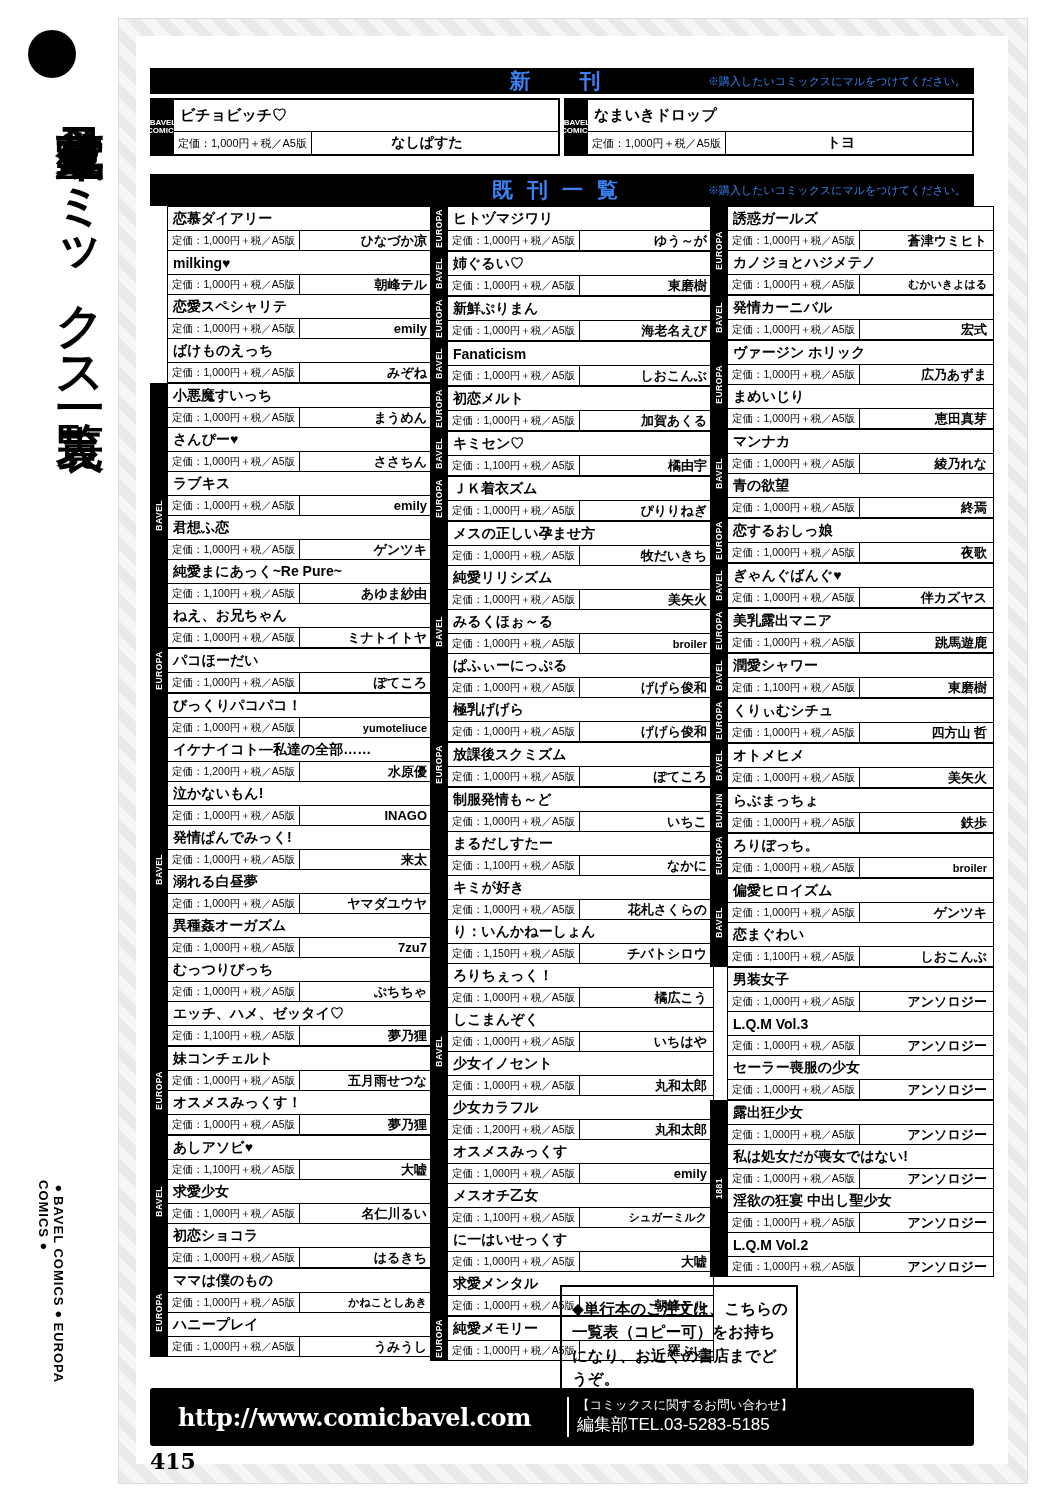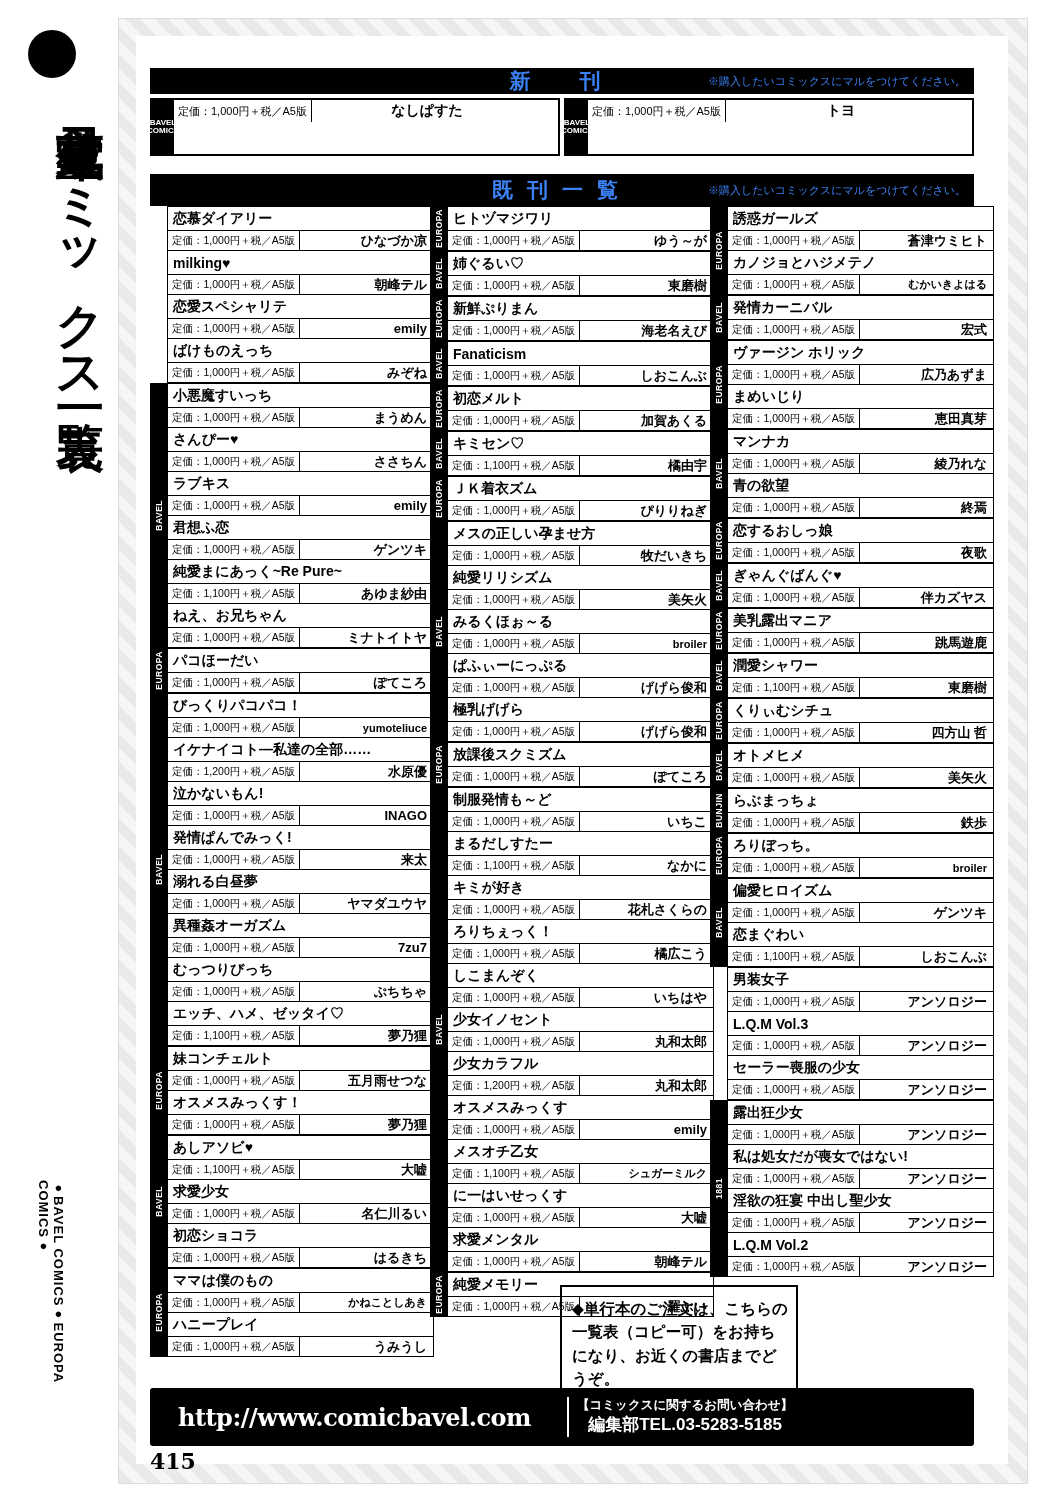--- a/index.html
+++ b/index.html
@@ -154,21 +154,21 @@
     position:absolute;left:150px;top:1388px;width:824px;height:58px;
     background:#000;color:#fff;display:flex;align-items:center;
     border-radius:3px;
   }
   .footer .url{
     font-family:"DejaVu Serif",serif;font-weight:bold;font-size:24px;
     padding:0 28px;letter-spacing:-0.5px;
   }
   .footer .pitch{font-size:12.5px;line-height:1.35;font-weight:bold;padding-right:10px;}
   .footer .sep{width:2px;height:40px;background:#fff;margin:0 8px;}
-  .footer .contact{font-size:12.5px;line-height:1.35;font-weight:bold;text-align:center;}
+  .footer .contact{font-size:12.5px;line-height:1.35;font-weight:normal;}
   .footer .contact .tel{font-size:17px;}
 </style>
 </head>
 <body>
 
 <div class="page">
 
   <div class="pattern-frame"></div>
   <div class="pattern-inner"></div>
 
@@ -180,30 +180,32 @@
   <div class="page-num">415</div>
 
   <div class="bar" id="new-bar">
     <span class="bar-title">新　刊</span>
     <span class="bar-note">※購入したいコミックスにマルをつけてください。</span>
   </div>
 
   <div class="newbox" id="newbox-1">
     <div class="imprint">BAVEL COMICS</div>
     <div class="body">
+      <div class="title">ビチョビッチ♡</div>
       <div class="meta">
         <div class="price">定価：1,000円＋税／A5版</div>
         <div class="author">なしぱすた</div>
       </div>
     </div>
   </div>
 
   <div class="newbox" id="newbox-2">
     <div class="imprint">BAVEL COMICS</div>
     <div class="body">
+      <div class="title">なまいきドロップ</div>
       <div class="meta">
         <div class="price">定価：1,000円＋税／A5版</div>
         <div class="author">トヨ</div>
       </div>
     </div>
   </div>
 
   <div class="bar" id="list-bar">
     <span class="bar-title">既刊一覧</span>
     <span class="bar-note">※購入したいコミックスにマルをつけてください。</span>
@@ -612,20 +614,27 @@
               <div class="m">
                 <div class="p">定価：1,100円＋税／A5版</div>
                 <div class="a">なかに</div>
               </div>
             </div>
             <div class="item">
               <div class="t">キミが好き</div>
               <div class="m">
                 <div class="p">定価：1,000円＋税／A5版</div>
                 <div class="a">花札さくらの</div>
+              </div>
+            </div>
+            <div class="item">
+              <div class="t">り：いんかねーしょん</div>
+              <div class="m">
+                <div class="p">定価：1,150円＋税／A5版</div>
+                <div class="a">チバトシロウ</div>
               </div>
             </div>
             <div class="item">
               <div class="t">ろりちぇっく！</div>
               <div class="m">
                 <div class="p">定価：1,000円＋税／A5版</div>
                 <div class="a">橘広こう</div>
               </div>
             </div>
             <div class="item">

